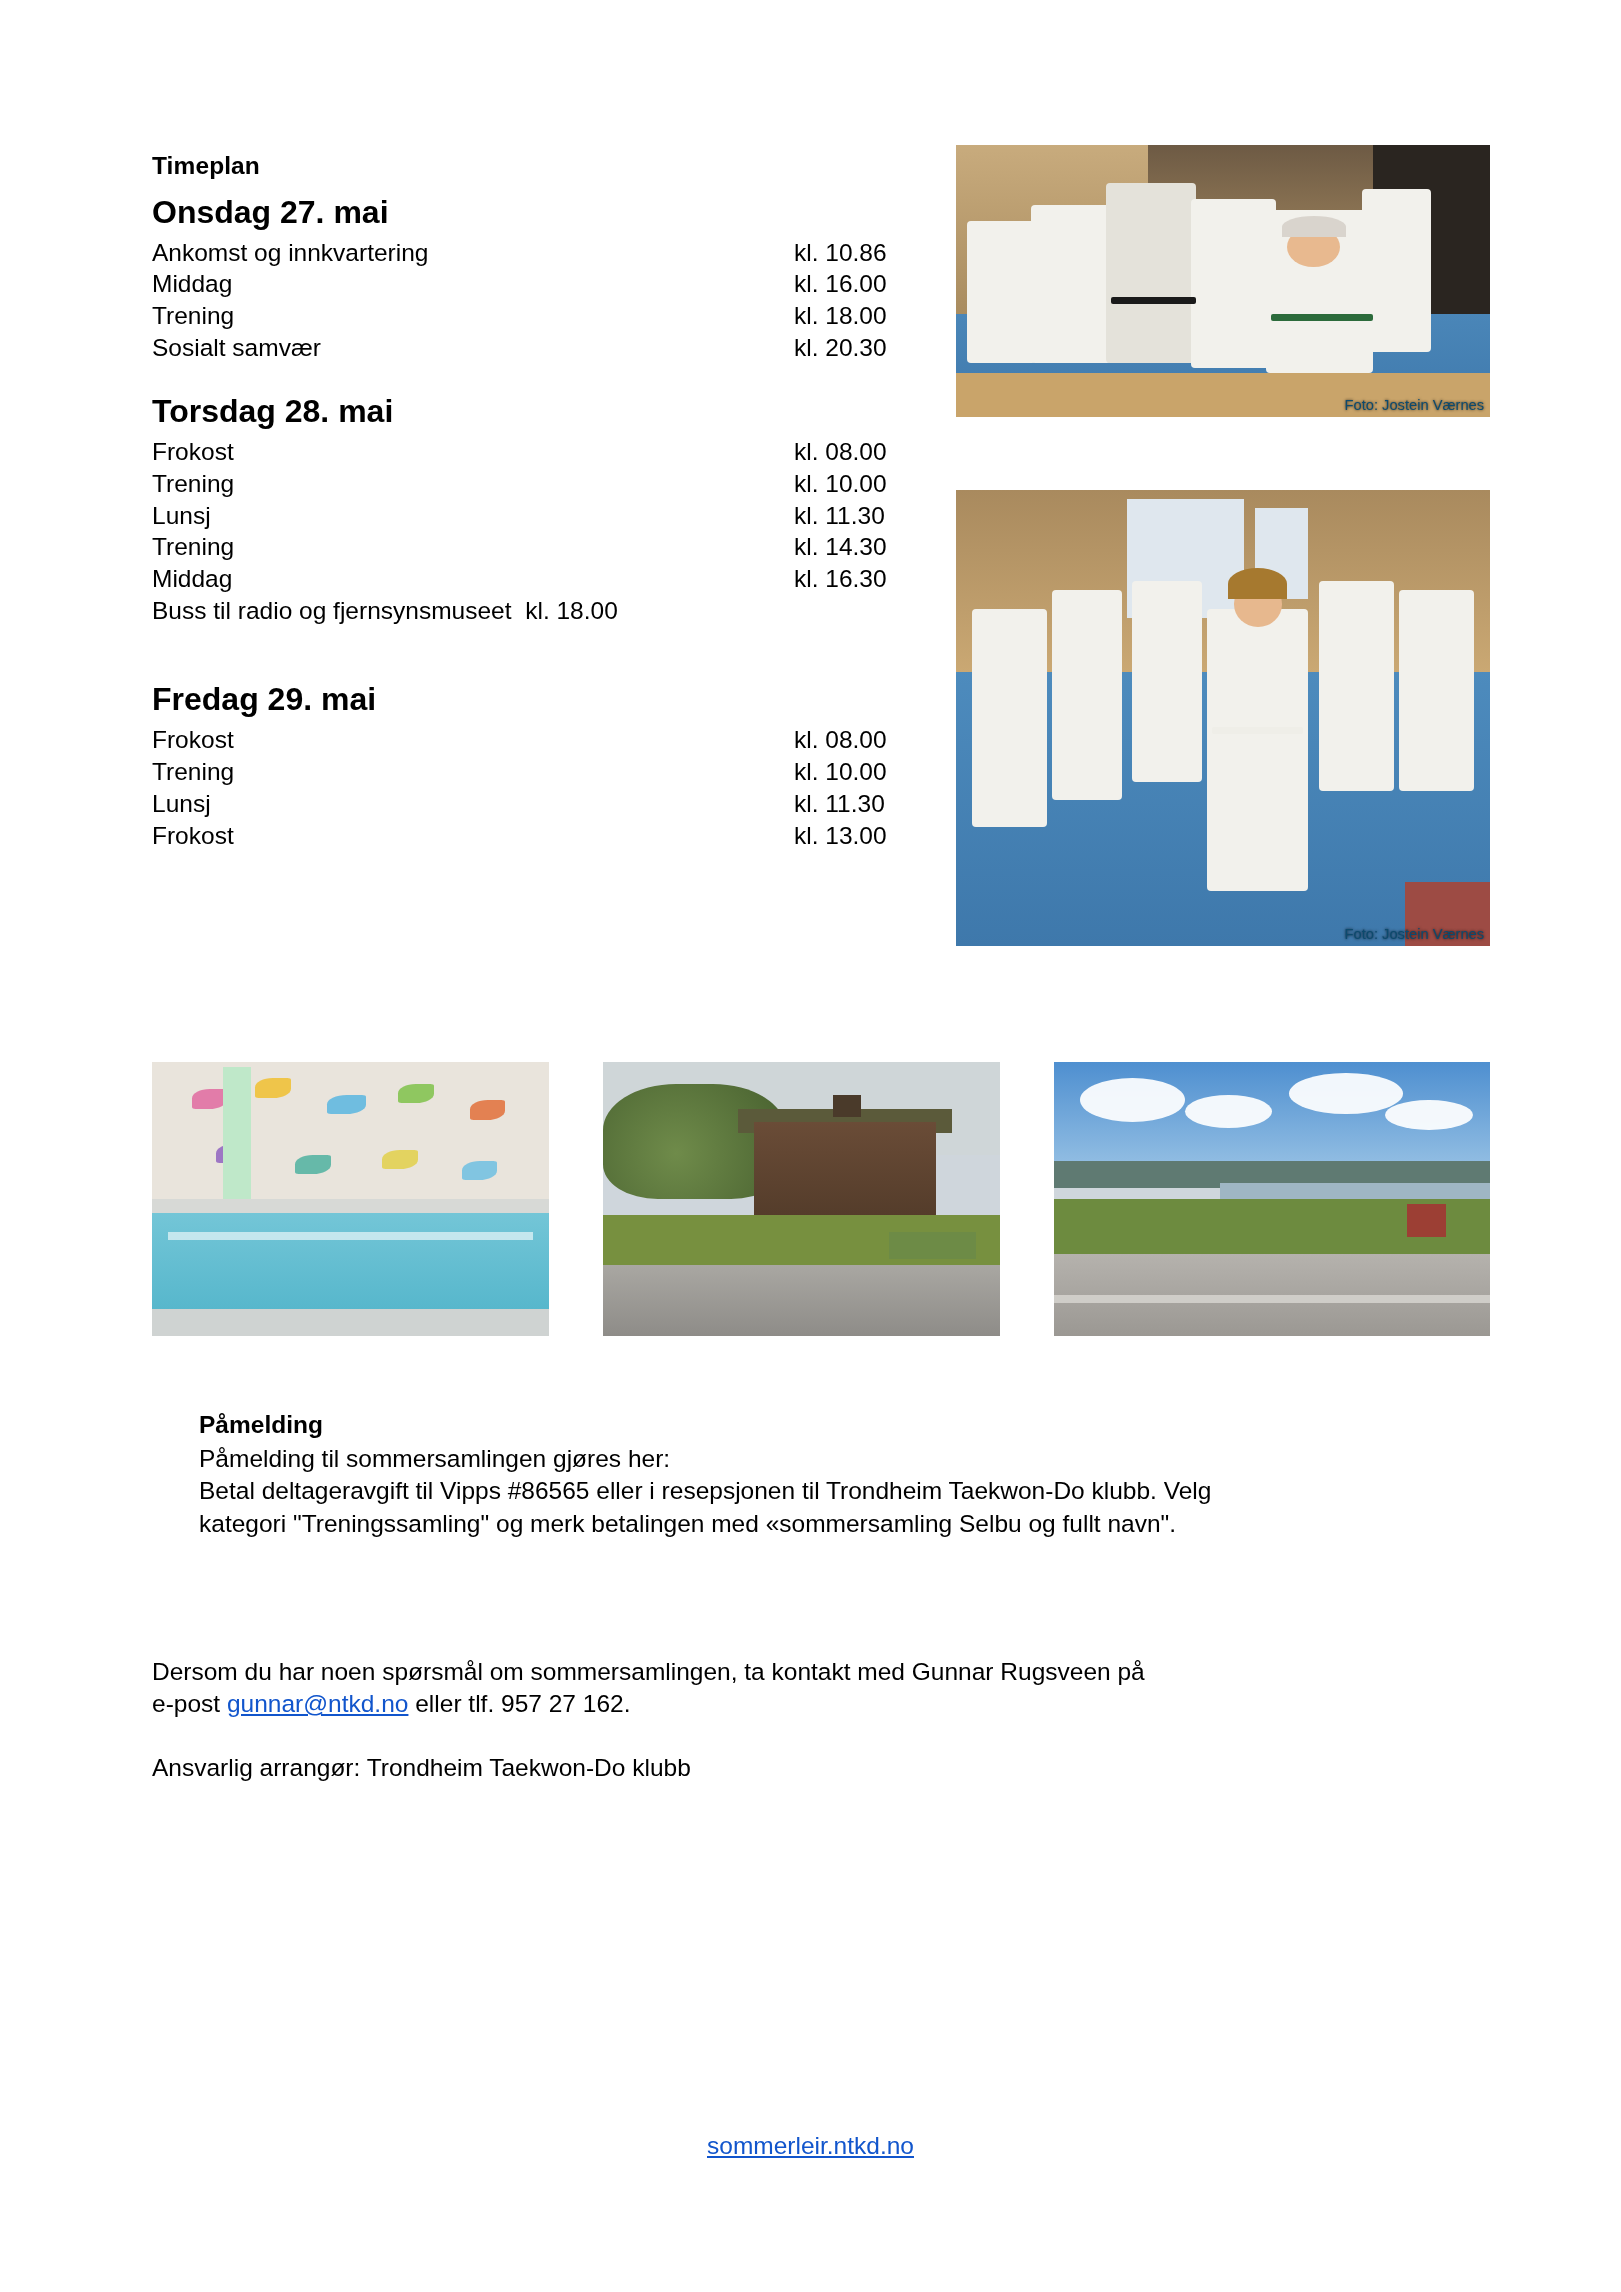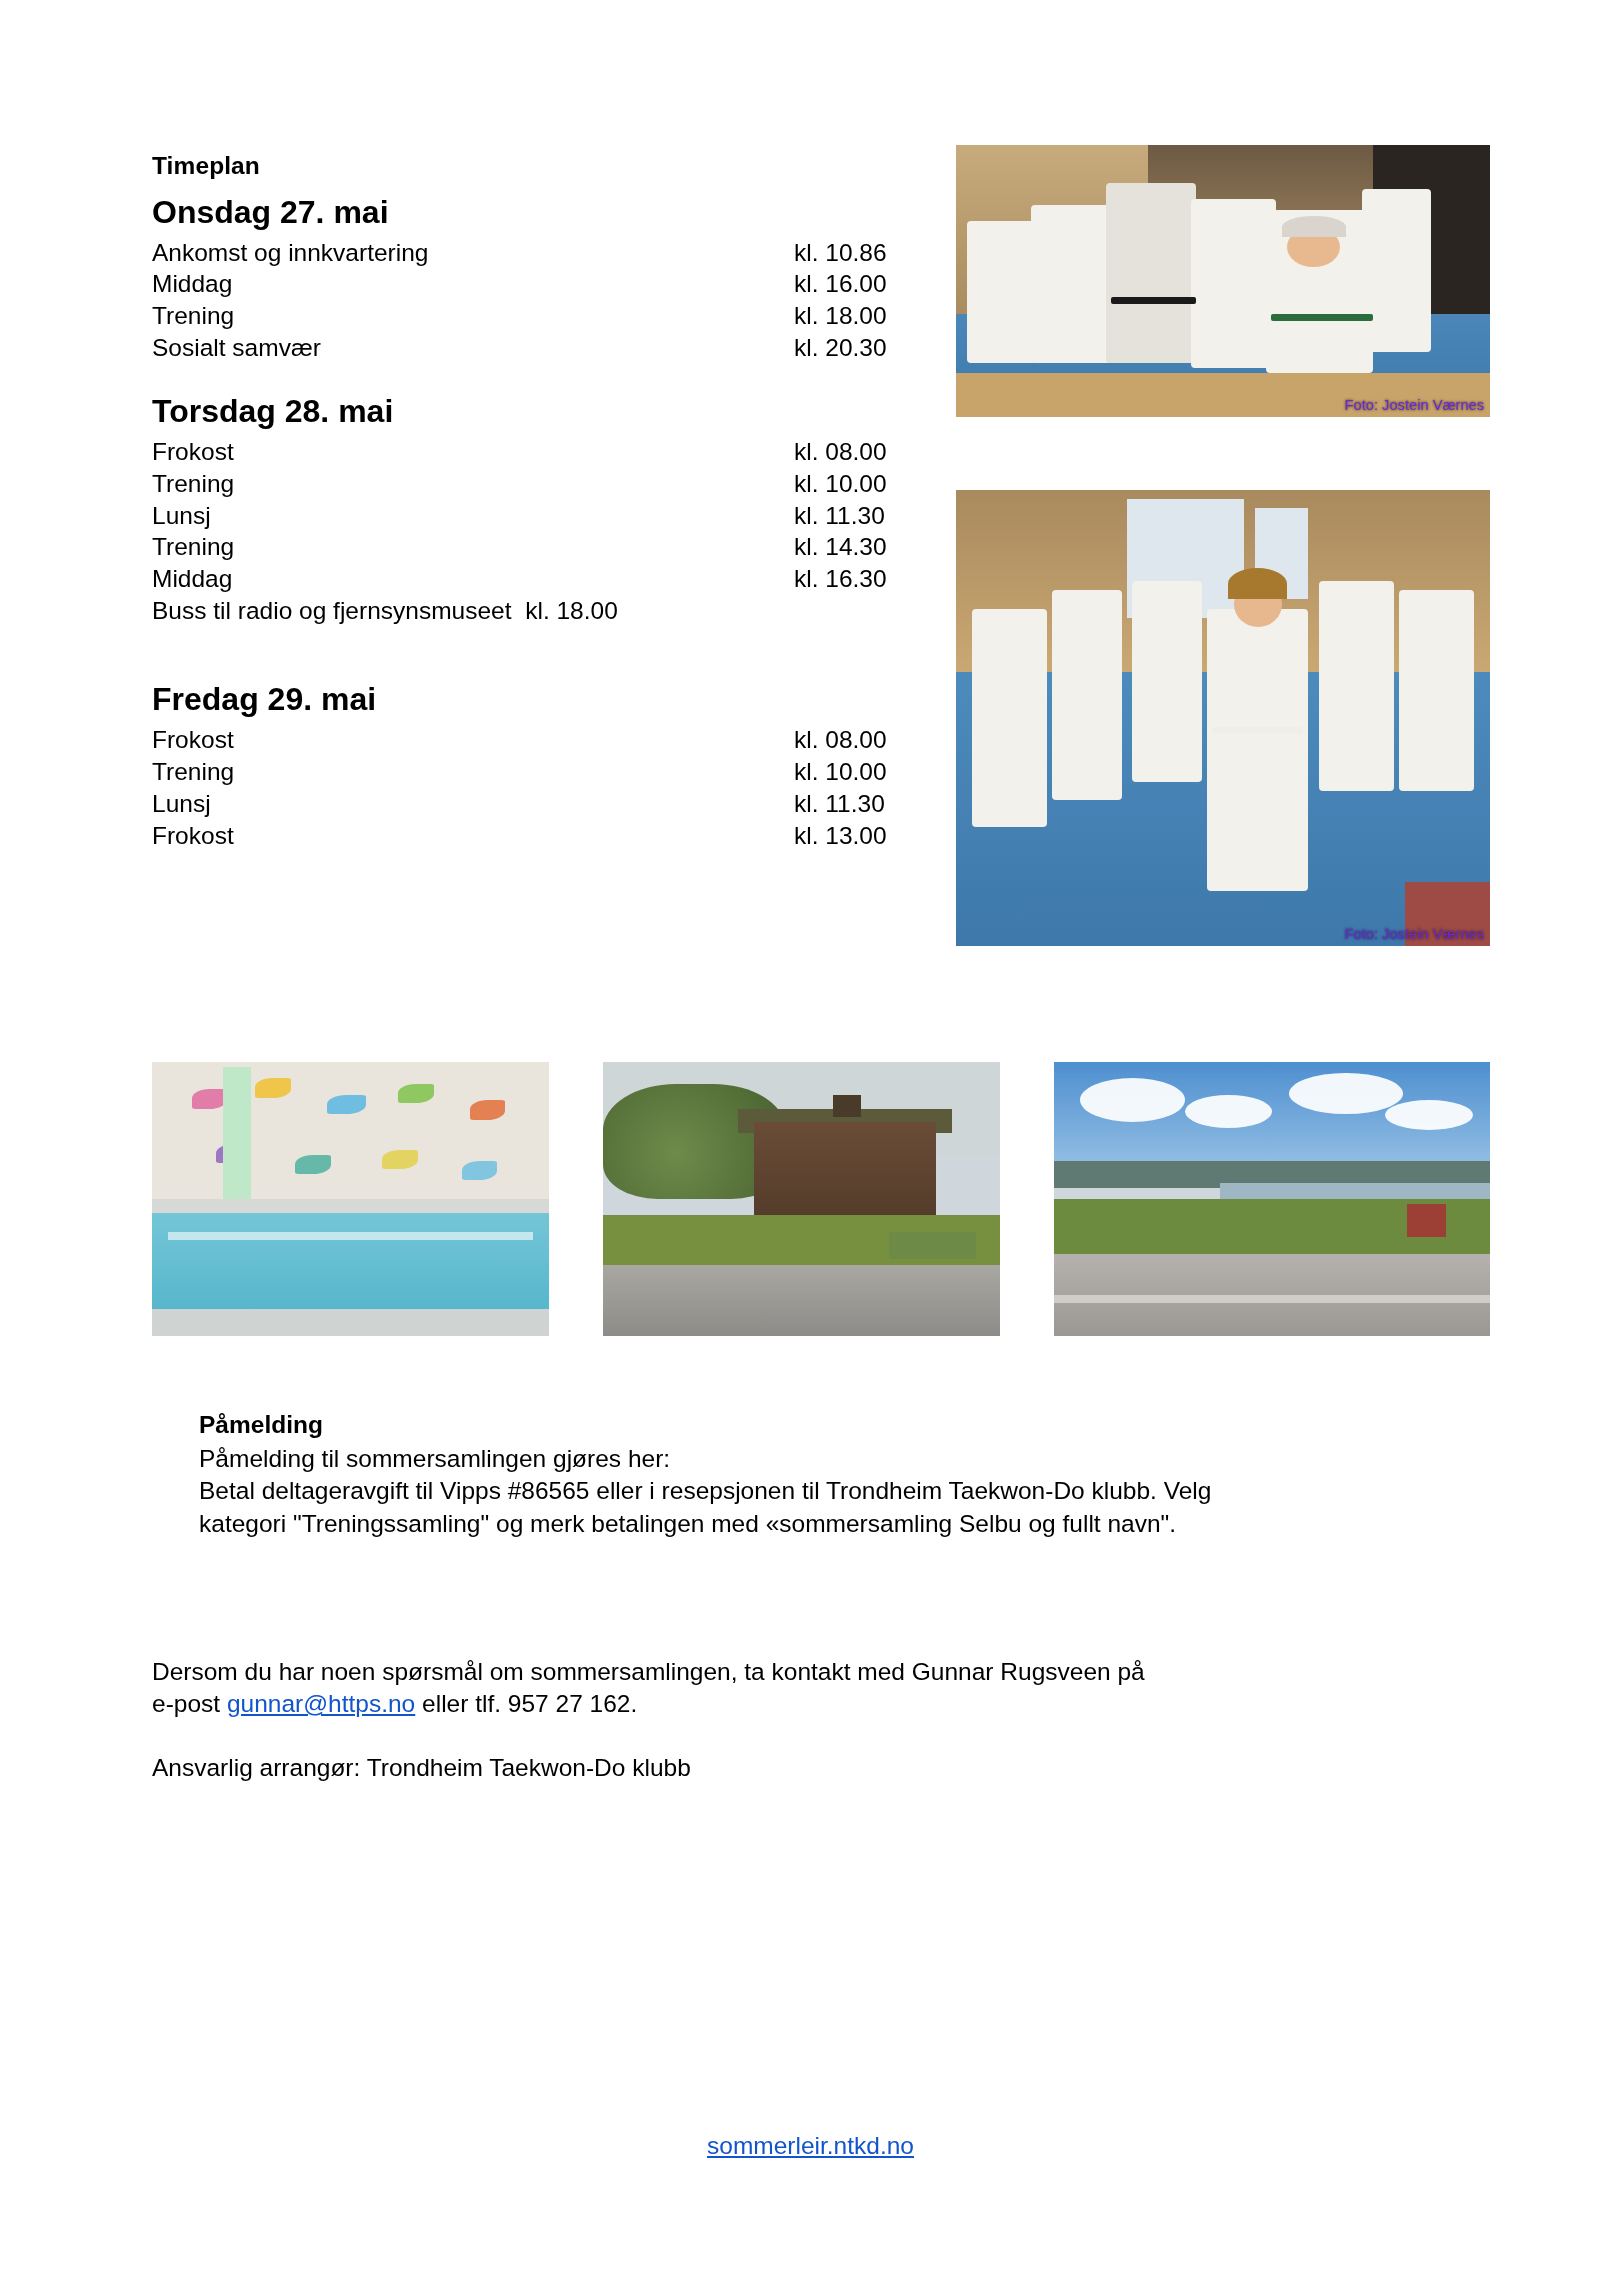--- a/index.html
+++ b/index.html
@@ -64,21 +64,21 @@
   .photo {
     position: absolute;
     overflow: hidden;
     background: #cfd6dc;
   }
   .photo .credit {
     position: absolute;
     right: 5.9px;
     bottom: 3.9px;
     font-size: 14.7px;
-    color: #6d28d9;
+    color: #0c4a6e;
     font-family: "Liberation Sans", sans-serif;
     text-shadow: 0 0 2.9px rgba(0,0,0,.8);
     z-index: 6;
   }
 
   #photo-training-1 { left: 956px; top: 145px; width: 534px; height: 272px; }
   #photo-training-2 { left: 956px; top: 490px; width: 534px; height: 456px; }
   #photo-pool       { left: 152px; top: 1062px; width: 397px; height: 274px; }
   #photo-cabin      { left: 603px; top: 1062px; width: 397px; height: 274px; }
   #photo-road       { left: 1054px; top: 1062px; width: 436px; height: 274px; }
@@ -345,21 +345,21 @@
 
   <div class="section" id="sec-pamelding">
     <h3>Påmelding</h3>
     <p>Påmelding til sommersamlingen gjøres her:</p>
     <p>Betal deltageravgift til Vipps #86565 eller i resepsjonen til Trondheim Taekwon-Do klubb. Velg</p>
     <p>kategori "Treningssamling" og merk betalingen med «sommersamling Selbu og fullt navn".</p>
   </div>
 
   <div class="section" id="sec-sporsmal">
     <p>Dersom du har noen spørsmål om sommersamlingen, ta kontakt med Gunnar Rugsveen på</p>
-    <p><span>e-post </span><a class="link" href="#">gunnar@https.no</a><span> eller tlf. 957 27 162.</span></p>
+    <p><span>e-post </span><a class="link" href="#">gunnar@ntkd.no</a><span> eller tlf. 957 27 162.</span></p>
   </div>
 
   <div class="section" id="sec-arrangor">
     <p>Ansvarlig arrangør: Trondheim Taekwon-Do klubb</p>
   </div>
 
   <div class="footer">
     <a class="link" href="#">sommerleir.ntkd.no</a>
   </div>
 

